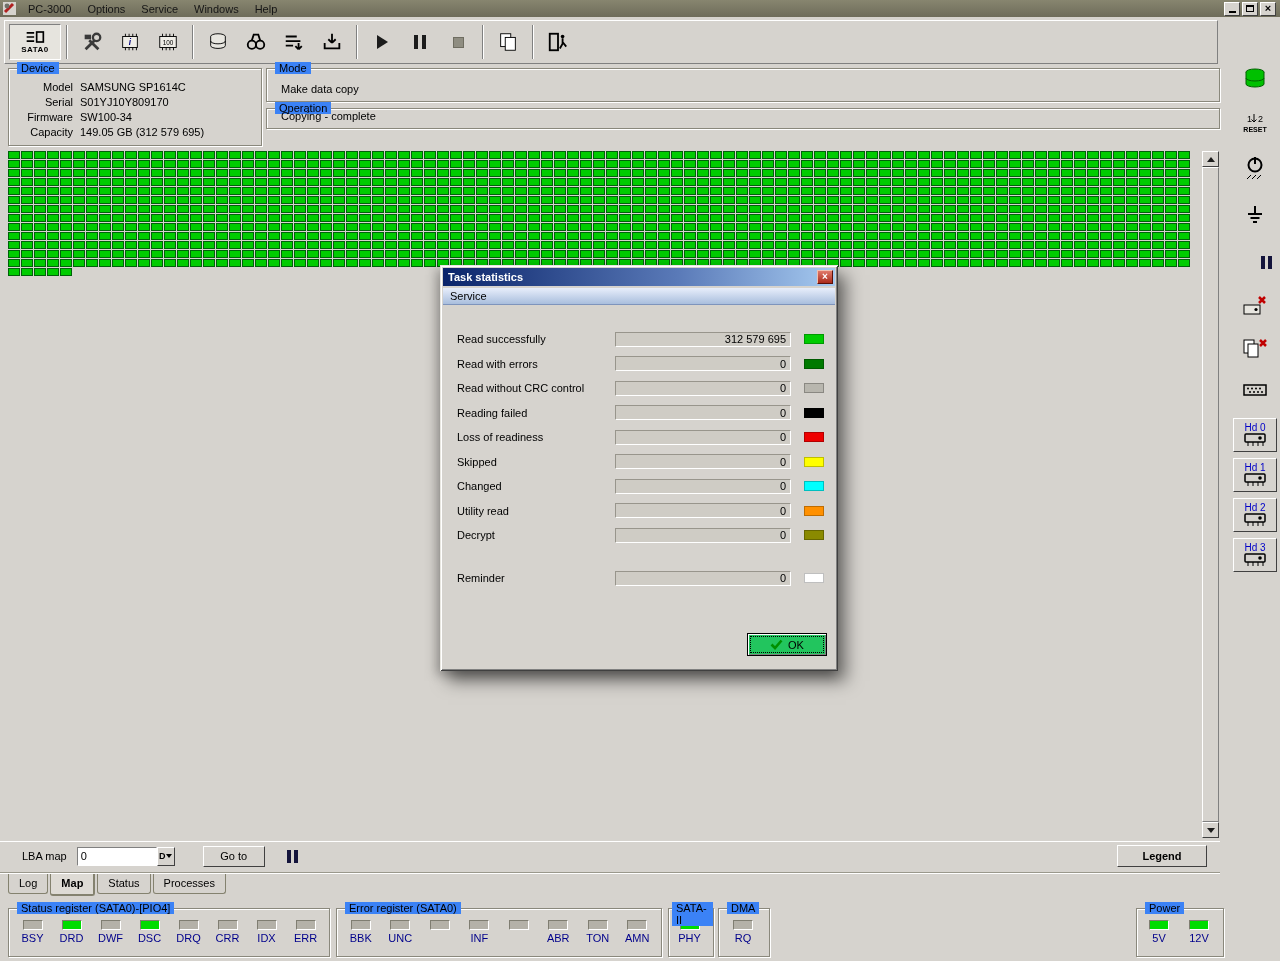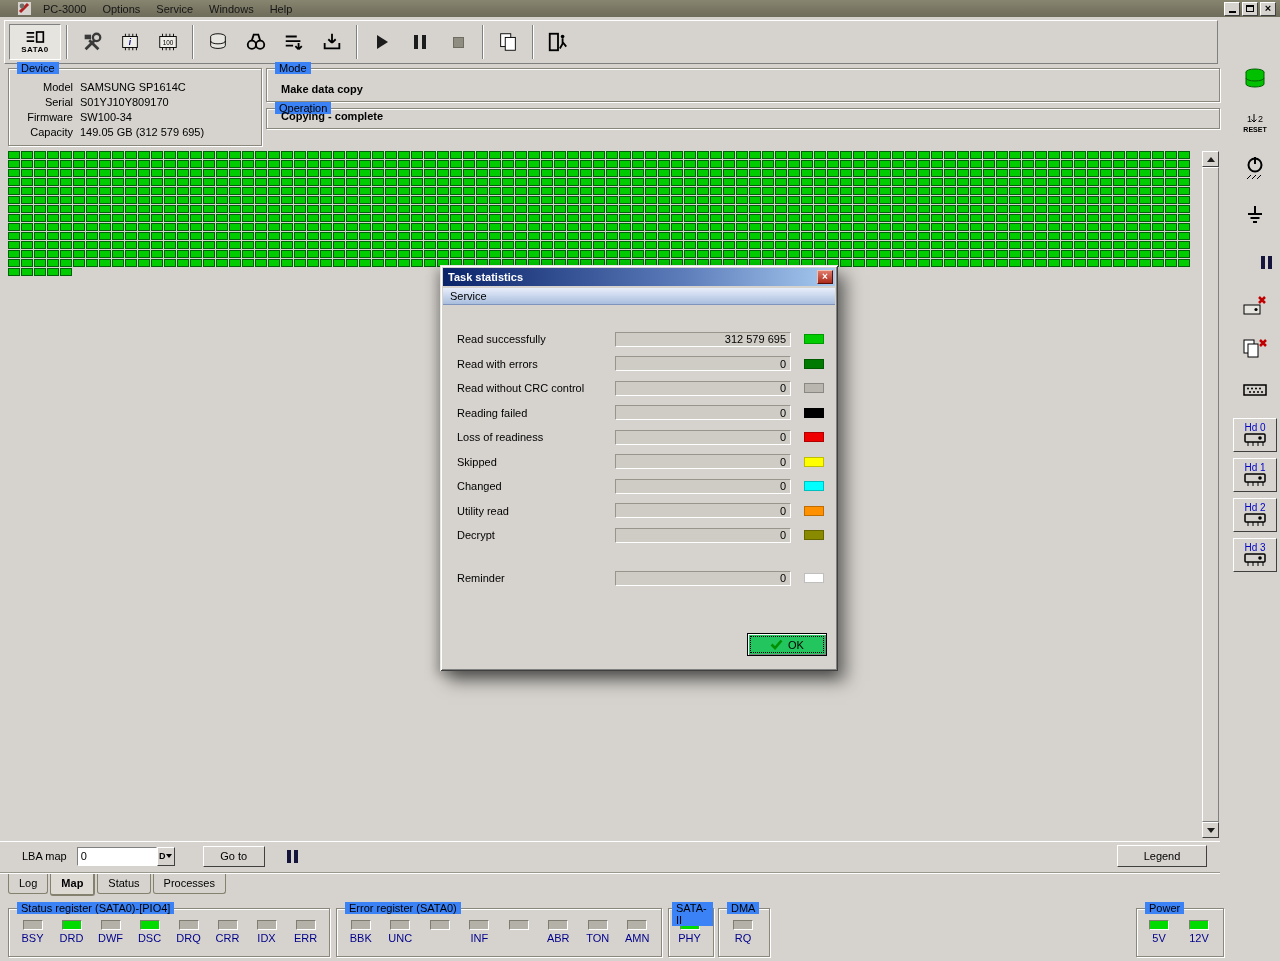--- a/index.html
+++ b/index.html
@@ -2,21 +2,21 @@
 <html style="--blk: #00cc00;"><head>
 <meta charset="utf-8">
 <style>
   *{margin:0;padding:0;box-sizing:border-box;font-family:"Liberation Sans",sans-serif;}
   html,body{width:1280px;height:961px;overflow:hidden;}
   body{background:#d6d3ce;position:relative;font-size:11px;color:#000;}
   #app{position:absolute;inset:0;}
 
   
   .titlebar{position:absolute;left:0;top:0;width:1280px;height:17px;
-    background:linear-gradient(#87856f,#6e6c5a);display:flex;align-items:center;padding-left:18px;}
+    background:linear-gradient(#87856f,#6e6c5a);display:flex;align-items:center;padding-left:3px;}
   .app-icon{width:13px;height:13px;margin-right:4px;}
   .menu-item{padding:1px 8px;color:#151515;cursor:default;}
   .win-buttons{margin-left:auto;display:flex;gap:2px;padding-right:4px;}
   .win-btn{width:16px;height:14px;background:#d6d3ce;border:1px solid;border-color:#fff #404040 #404040 #fff;
     display:flex;align-items:center;justify-content:center;font-size:9px;line-height:1;}
   .glyph-min{width:7px;height:2px;background:#000;margin-top:7px;}
   .glyph-max{width:8px;height:7px;border:1px solid #000;border-top-width:2px;}
   .glyph-close{font-size:11px;font-weight:bold;}
 
   
@@ -33,21 +33,21 @@
   .stop-glyph{width:11px;height:11px;background:#8f8d81;border:1px solid #6f6d61;}
 
   
   .group{position:absolute;border:1px solid #8a887c;box-shadow:inset 1px 1px 0 #fff,1px 1px 0 #fff;}
   .group-title{position:absolute;top:-7px;left:8px;background:#3b82f6;padding:0 4px;line-height:12px;}
   .dev-group{left:8px;top:68px;width:254px;height:78px;padding:12px 6px 0 4px;}
   .dev-row{display:flex;margin-bottom:3px;}
   .dev-label{width:60px;text-align:right;margin-right:7px;}
   .mode-group{left:266px;top:68px;width:954px;height:34px;}
   .op-group{left:266px;top:108px;width:954px;height:21px;}
-  .bold-value{position:absolute;left:14px;bottom:6px;font-weight:bold;}
+  .bold-value{position:absolute;left:14px;bottom:6px;font-weight:normal;}
 
   
   .map-region{position:absolute;left:8px;top:151px;width:1192px;height:687px;}
   .map-grid{display:flex;flex-wrap:wrap;}
   .blk{width:12px;height:8px;border:1px solid #00610a;background:var(--blk);margin:0 1px 1px 0;}
 
   
   .vscroll{position:absolute;left:1202px;top:151px;width:17px;height:687px;background:#ebe9e3;}
   .sbtn{position:absolute;left:0;width:17px;height:16px;background:#d6d3ce;border:1px solid;border-color:#fff #404040 #404040 #fff;
     display:flex;align-items:center;justify-content:center;}
@@ -63,21 +63,21 @@
   .lba-input{width:80px;height:19px;background:#fff;border:1px solid;border-color:#808080 #fff #fff #808080;
     padding:0 3px;font-size:11px;}
   .dbtn{width:18px;height:19px;background:#d6d3ce;border:1px solid;border-color:#fff #404040 #404040 #fff;
     display:flex;align-items:center;justify-content:center;gap:1px;font-size:9px;font-weight:bold;}
   .dbtn .tri{width:0;height:0;border-left:3px solid transparent;border-right:3px solid transparent;border-top:4px solid #000;}
   .goto-btn{margin-left:28px;width:62px;height:21px;background:#d6d3ce;border:1px solid;border-color:#fff #404040 #404040 #fff;
     display:flex;align-items:center;justify-content:center;}
   .pause-ind{margin-left:22px;display:flex;gap:3px;}
   .pause-ind i{display:block;width:4px;height:13px;background:#14143c;}
   .legend-btn{margin-left:auto;margin-right:13px;width:90px;height:22px;background:#d6d3ce;
-    border:1px solid;border-color:#fff #404040 #404040 #fff;display:flex;align-items:center;justify-content:center;}
+    border:1px solid;border-color:#fff #404040 #404040 #fff;display:flex;align-items:center;justify-content:center;font-weight:bold;}
 
   
   .tabline{position:absolute;left:0;top:872px;width:1220px;height:2px;border-top:1px solid #9a988c;border-bottom:1px solid #fff;}
   .tabs{position:absolute;left:8px;top:874px;display:flex;align-items:flex-start;}
   .tab{height:20px;padding:3px 10px 0 10px;background:#d6d3ce;border:1px solid #84826f;border-top:none;
     border-radius:0 0 3px 3px;margin-right:2px;}
   .tab.active{height:22px;font-weight:bold;border-width:1px 2px 2px 1px;background:#dedbd5;}
 
   
   .reg-group{position:absolute;top:908px;height:49px;border:1px solid #8a887c;box-shadow:inset 1px 1px 0 #fff,1px 1px 0 #fff;}

